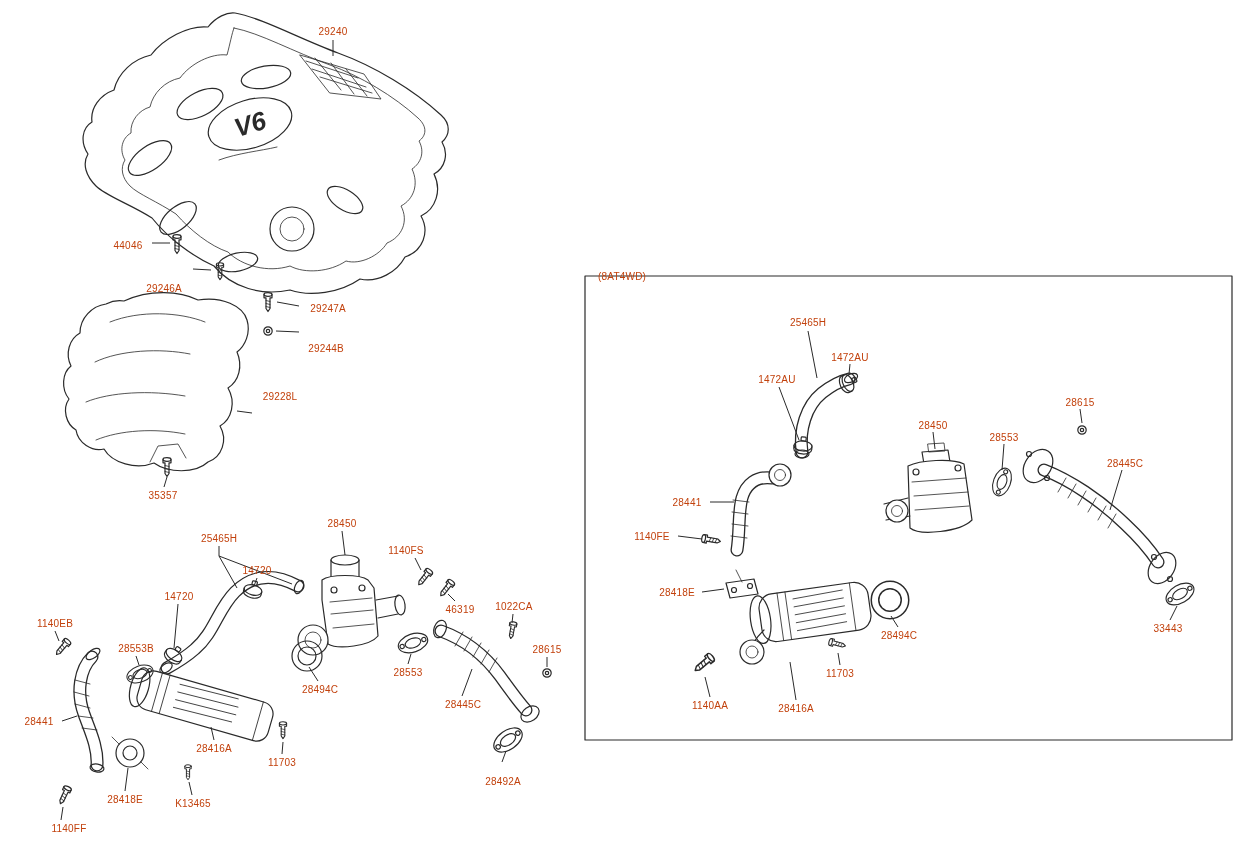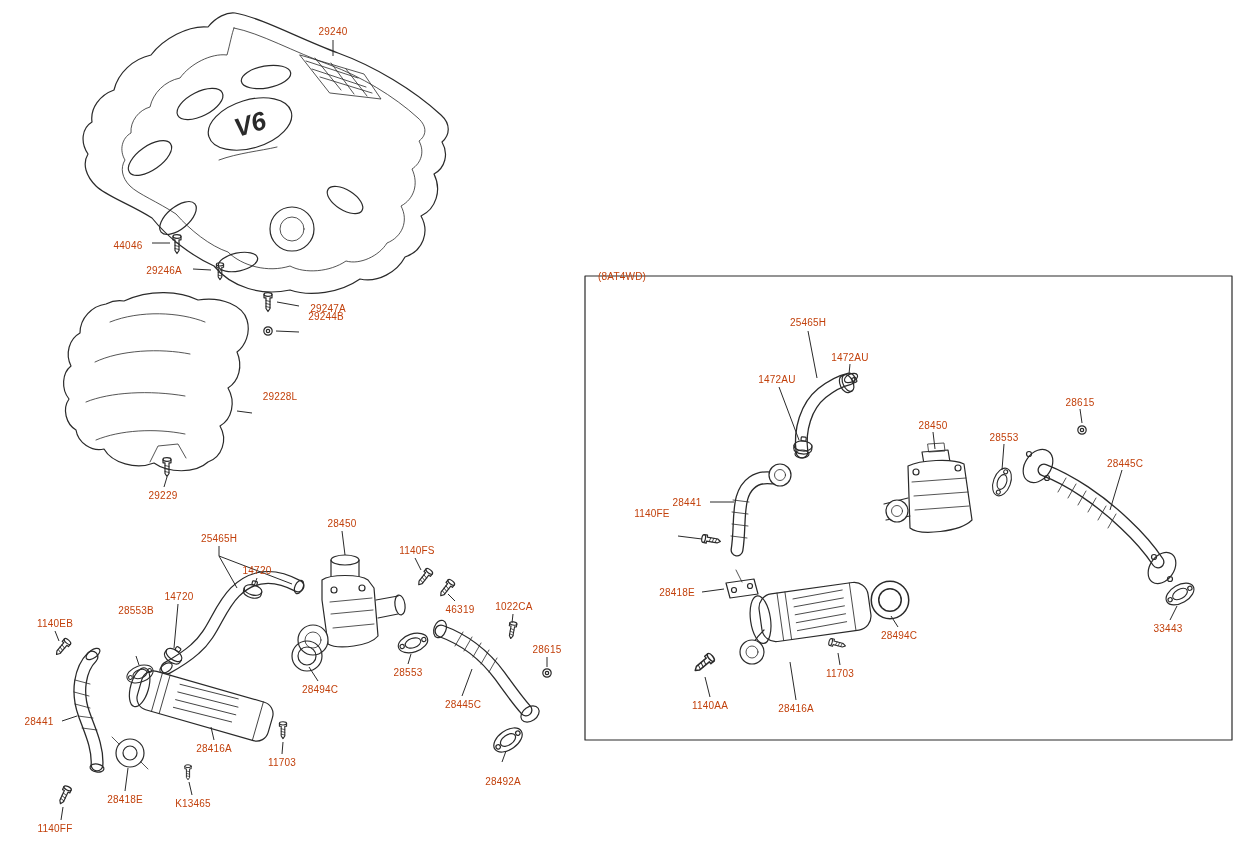--- a/index.html
+++ b/index.html
@@ -326,56 +326,56 @@
     <path d="M898,627 L891,616"></path>
     <path d="M1170,620 L1177,606"></path>
     <path d="M840,665 L838,653"></path>
     <path d="M710,697 L705,677"></path>
     <path d="M796,700 L790,662"></path>
   </g>
 </svg>
 
 <div class="part-label" style="left:333px;top:31px">29240</div>
 <div class="part-label" style="left:128px;top:245px">44046</div>
-<div class="part-label" style="left:164px;top:270px">29246A</div>
+<div class="part-label" style="left:164px;top:288px">29246A</div>
 <div class="part-label" style="left:328px;top:308px">29247A</div>
-<div class="part-label" style="left:326px;top:316px">29244B</div>
+<div class="part-label" style="left:326px;top:348px">29244B</div>
 <div class="part-label" style="left:280px;top:396px">29228L</div>
-<div class="part-label" style="left:163px;top:495px">29229</div>
+<div class="part-label" style="left:163px;top:495px">35357</div>
 <div class="part-label" style="left:219px;top:538px">25465H</div>
 <div class="part-label" style="left:342px;top:523px">28450</div>
-<div class="part-label" style="left:417px;top:550px">1140FS</div>
+<div class="part-label" style="left:406px;top:550px">1140FS</div>
 <div class="part-label" style="left:257px;top:570px">14720</div>
 <div class="part-label" style="left:179px;top:596px">14720</div>
 <div class="part-label" style="left:460px;top:609px">46319</div>
 <div class="part-label" style="left:514px;top:606px">1022CA</div>
 <div class="part-label" style="left:55px;top:623px">1140EB</div>
-<div class="part-label" style="left:136px;top:610px">28553B</div>
+<div class="part-label" style="left:136px;top:648px">28553B</div>
 <div class="part-label" style="left:547px;top:649px">28615</div>
 <div class="part-label" style="left:408px;top:672px">28553</div>
 <div class="part-label" style="left:320px;top:689px">28494C</div>
 <div class="part-label" style="left:463px;top:704px">28445C</div>
 <div class="part-label" style="left:39px;top:721px">28441</div>
 <div class="part-label" style="left:214px;top:748px">28416A</div>
 <div class="part-label" style="left:282px;top:762px">11703</div>
 <div class="part-label" style="left:503px;top:781px">28492A</div>
 <div class="part-label" style="left:125px;top:799px">28418E</div>
 <div class="part-label" style="left:193px;top:803px">K13465</div>
-<div class="part-label" style="left:55px;top:828px">1140FF</div>
+<div class="part-label" style="left:69px;top:828px">1140FF</div>
 
 <div class="part-label anchor-left" style="left:598px;top:276px">(8AT4WD)</div>
 <div class="part-label" style="left:808px;top:322px">25465H</div>
 <div class="part-label" style="left:850px;top:357px">1472AU</div>
 <div class="part-label" style="left:777px;top:379px">1472AU</div>
 <div class="part-label" style="left:1080px;top:402px">28615</div>
 <div class="part-label" style="left:933px;top:425px">28450</div>
 <div class="part-label" style="left:1004px;top:437px">28553</div>
 <div class="part-label" style="left:1125px;top:463px">28445C</div>
 <div class="part-label" style="left:687px;top:502px">28441</div>
-<div class="part-label" style="left:652px;top:513px">1140FE</div>
+<div class="part-label" style="left:652px;top:536px">1140FE</div>
 <div class="part-label" style="left:677px;top:592px">28418E</div>
 <div class="part-label" style="left:899px;top:635px">28494C</div>
 <div class="part-label" style="left:1168px;top:628px">33443</div>
 <div class="part-label" style="left:840px;top:673px">11703</div>
 <div class="part-label" style="left:710px;top:705px">1140AA</div>
 <div class="part-label" style="left:796px;top:708px">28416A</div>
 
 </div>
 
 </body></html>

